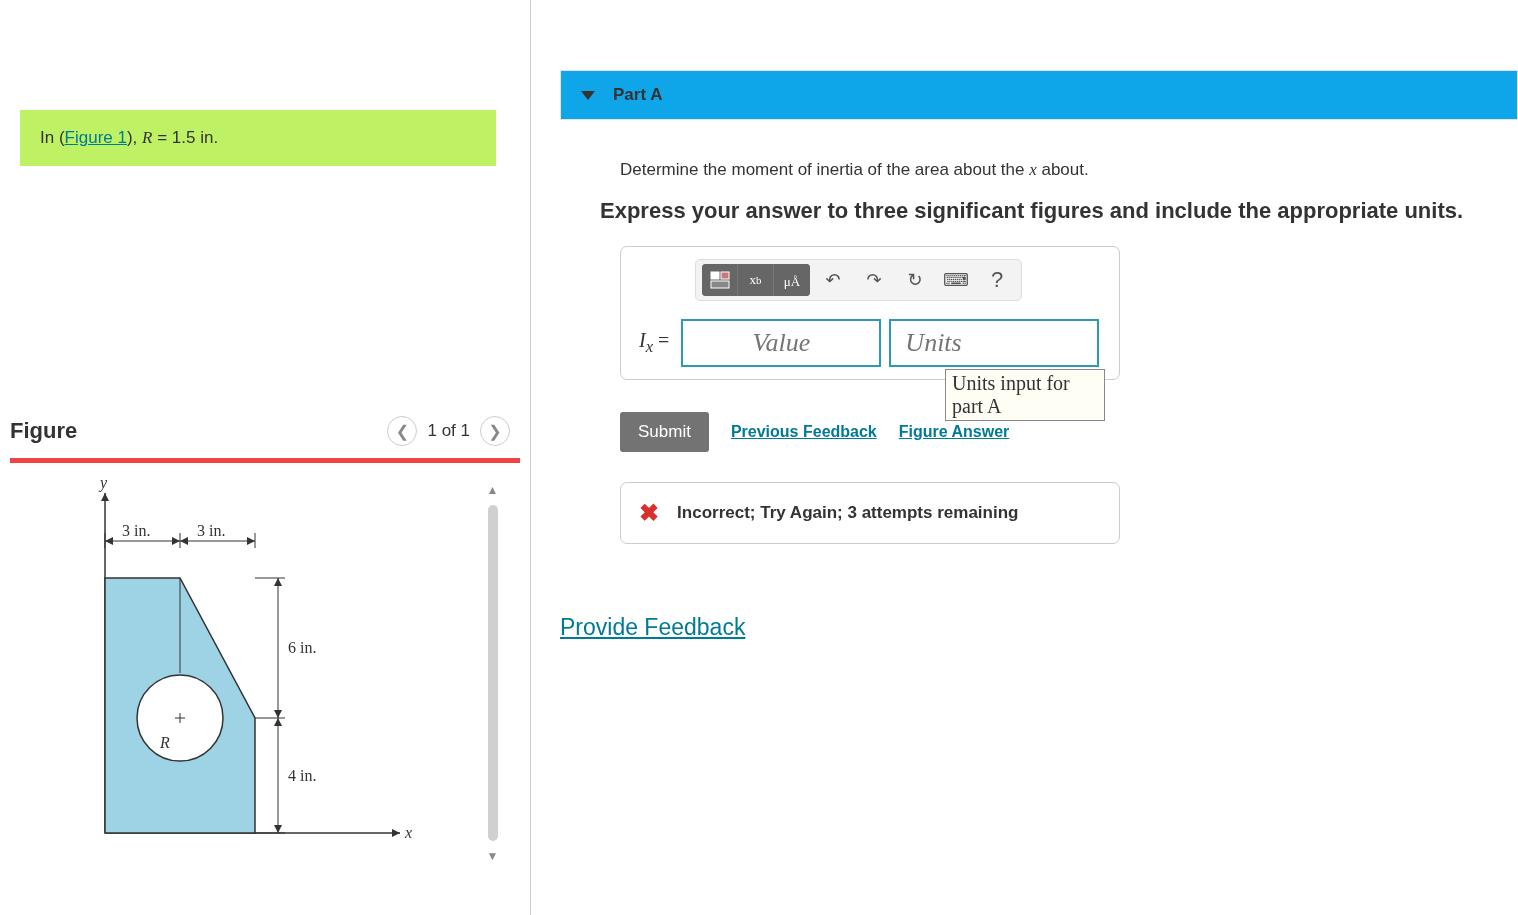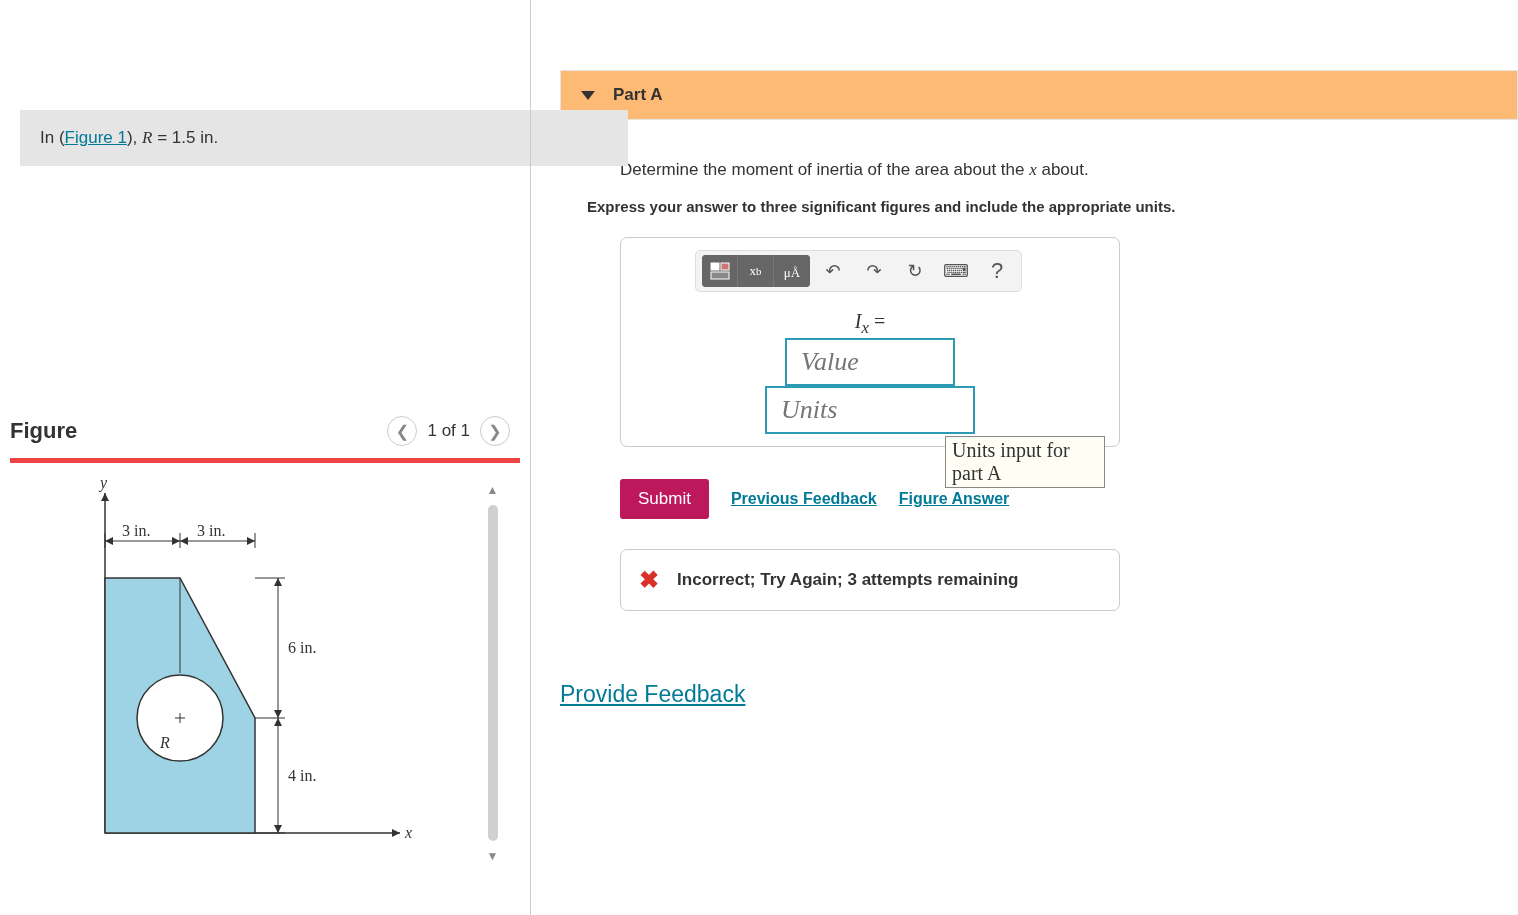--- a/index.html
+++ b/index.html
@@ -29,24 +29,24 @@
     top: 0;
     width: 1px;
     height: 100%;
     background: #ccc;
   }
   .right-col {
     flex: 1;
     padding-left: 30px;
   }
   .problem-stmt {
-    background: #e5e5e5;
+    background: #bef264;
     padding: 18px 20px;
     margin: 110px 10px 0 10px;
-    width: 608px;
+    width: 476px;
     font-size: 17px;
   }
   .problem-stmt a { color: #007a96; text-decoration: underline; }
   .italic-var { font-style: italic; font-family: 'Times New Roman', serif; }
   .figure-header {
     display: flex;
     align-items: center;
     justify-content: space-between;
     margin-top: 250px;
     padding: 0 10px 12px 0;
@@ -78,37 +78,37 @@
   .scroll-arrow { color: #888; font-size: 12px; cursor: pointer; }
   .scroll-track {
     flex: 1;
     width: 10px;
     background: #d0d0d0;
     border-radius: 5px;
     margin: 8px 0;
   }
   
   .part-bar {
-    background: #fdba74;
+    background: #0ea5e9;
     border: 1px solid #e4e4e4;
     padding: 14px 20px;
     margin-top: 70px;
     display: flex;
     align-items: center;
     gap: 18px;
   }
   .part-toggle {
     width: 0; height: 0;
     border-left: 7px solid transparent;
     border-right: 7px solid transparent;
     border-top: 9px solid #333;
   }
   .part-title { font-weight: bold; font-size: 17px; }
   .question { margin: 40px 0 0 60px; font-size: 17px; }
-  .instruct { margin: 18px 0 0 27px; font-size: 15px; font-weight: bold; }
+  .instruct { margin: 18px 0 0 40px; font-size: 22px; font-weight: bold; }
   .answer-box {
     margin: 22px 0 0 60px;
     border: 1px solid #ccc;
     border-radius: 7px;
     width: 500px;
     padding: 12px 14px;
   }
   .toolbar {
     display: flex;
     align-items: center;
@@ -135,58 +135,58 @@
   .tb-btn-dark:last-child { border-right: none; }
   .tb-btn {
     width: 36px; height: 32px;
     display: flex; align-items: center; justify-content: center;
     font-size: 18px; color: #555; cursor: pointer;
   }
   .input-row {
     display: flex;
     align-items: center;
     margin-top: 18px;
-    flex-direction: column;
+    gap: 8px;
   }
   .eq-label {
     font-family: 'Times New Roman', serif;
     font-style: italic;
     font-size: 20px;
     padding: 0 4px;
   }
   .value-input, .units-input {
     height: 48px;
     border: 2px solid #2a9bb3;
     font-family: 'Times New Roman', serif;
     font-style: italic;
     font-size: 26px;
     color: #888;
     padding: 0 14px;
     outline: none;
   }
-  .value-input { width: 170px; }
+  .value-input { width: 200px; text-align: center; }
   .units-input { width: 210px; }
   .units-tooltip {
     position: absolute;
     margin-left: 310px;
     margin-top: 2px;
     background: #fffef5;
     border: 1px solid #888;
     padding: 2px 6px;
     font-family: 'Times New Roman', serif;
     font-size: 20px;
   }
   .action-row {
     margin: 32px 0 0 60px;
     display: flex;
     align-items: center;
     gap: 22px;
   }
   .submit-btn {
-    background: #be185d;
+    background: #737373;
     color: #fff;
     border: none;
     padding: 10px 18px;
     font-size: 17px;
     border-radius: 3px;
     cursor: pointer;
   }
   .link { color: #007a96; font-weight: bold; text-decoration: underline; font-size: 16px; cursor: pointer; }
   .feedback-box {
     margin: 30px 0 0 60px;

